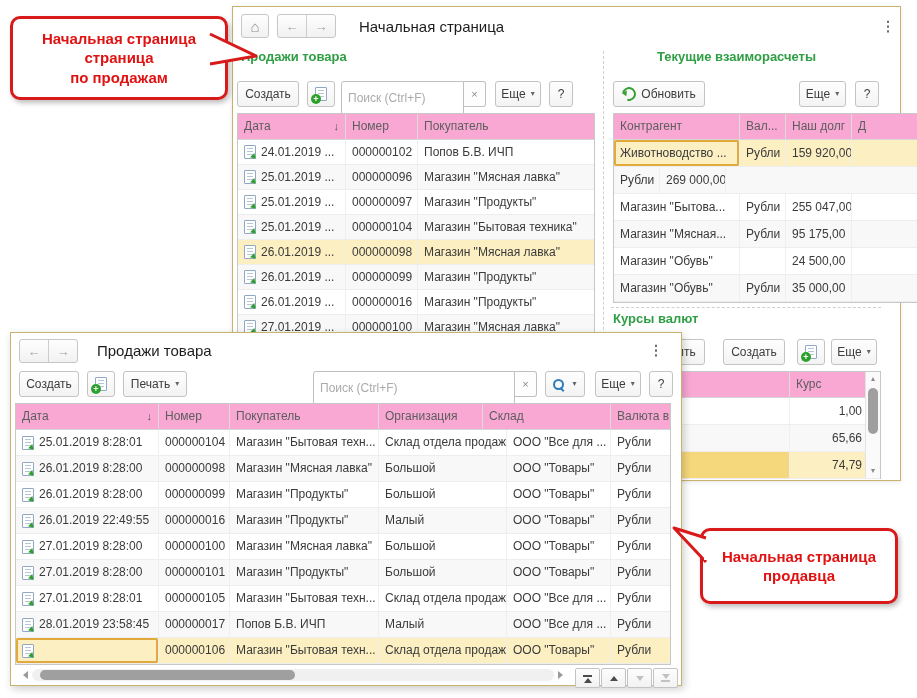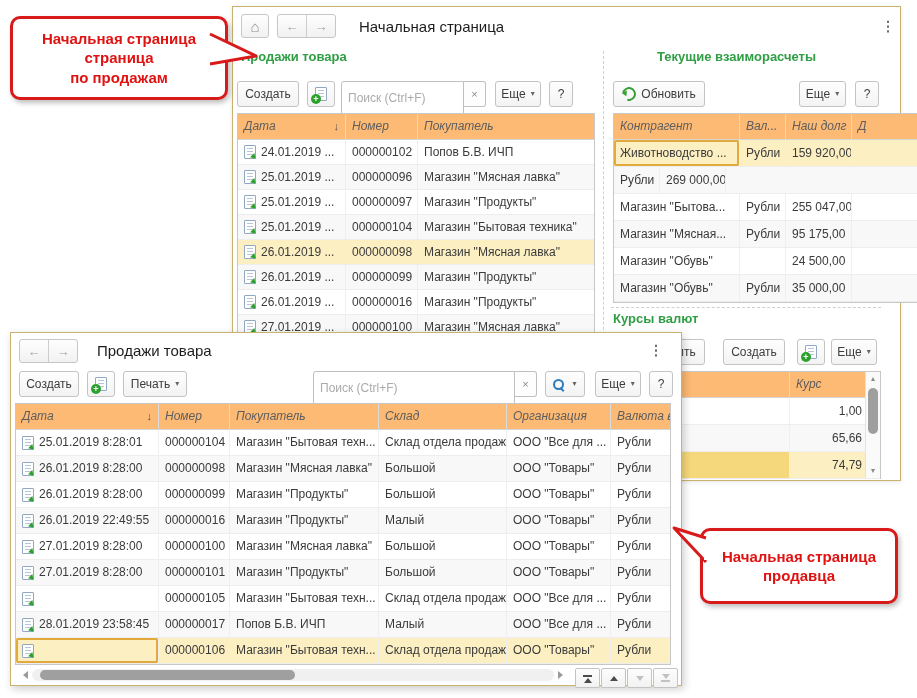--- a/index.html
+++ b/index.html
@@ -49,21 +49,21 @@
               border-left-color:transparent;transform:rotate(-30deg);flex:none;}
   .ic-refresh::after{content:"";position:absolute;left:-4px;top:-2px;border:3px solid transparent;
               border-right:5px solid #35a035;transform:rotate(35deg);}
   .ic-mag{position:relative;width:7px;height:7px;border:2px solid #2b7bbd;border-radius:50%;flex:none;margin-right:3px;}
   .ic-mag::after{content:"";position:absolute;width:2px;height:5px;background:#2b7bbd;left:6px;top:6px;transform:rotate(-45deg);}
   .sortglyph{font-size:11px;color:#555;}
 
   
   .tbl{position:absolute;background:#fff;border:1px solid #c7c7c7;box-sizing:border-box;}
   .th,.tr{display:flex;box-sizing:border-box;}
-  .th{background:#fdba74;border-bottom:1px solid #d6d6d6;color:#5d5d5d;font-style:italic;}
+  .th{background:#f9a8d4;border-bottom:1px solid #d6d6d6;color:#5d5d5d;}
   .td,.hc{box-sizing:border-box;padding:0 6px;white-space:nowrap;overflow:hidden;flex:none;}
   .hc{border-right:1px solid #dcdcdc;}
   .td{border-right:1px solid #efefef;}
   .tr{border-bottom:1px solid #ededed;}
   .tr:nth-child(even){background:#f8f8f8;}
   .tr.hl, .tr.hl .td{background:#fcefc2;}
   .td.sel{box-shadow:inset 0 0 0 2px #e2a93c;border-radius:2px;}
   .cell-ic{display:flex;align-items:center;gap:5px;}
   .num{text-align:right;}
   .hflex{display:flex;justify-content:space-between;align-items:center;}
@@ -392,22 +392,22 @@
     </div>
 
     <div class="tbl t-fg" style="left:4px;top:70px;width:656px;height:262px;">
       <div class="th">
         <div class="hc c0 hflex">
           <span>Дата</span>
           <span class="sortglyph">↓</span>
         </div>
         <div class="hc c1">Номер</div>
         <div class="hc c2">Покупатель</div>
+        <div class="hc c4">Организация</div>
         <div class="hc c3">Склад</div>
-        <div class="hc c4">Организация</div>
         <div class="hc c5">Валюта в</div>
       </div>
       <div>
 
       <div class="tr">
           <div class="td c0 cell-ic">
             <span class="ic-doc posted"></span>
             <span>25.01.2019 8:28:01</span>
           </div>
           <div class="td c1">000000104</div>
@@ -467,20 +467,21 @@
           </div>
           <div class="td c1">000000101</div>
           <div class="td c2">Магазин "Продукты"</div>
           <div class="td c3">Большой</div>
           <div class="td c4">ООО "Товары"</div>
           <div class="td c5">Рубли</div>
         </div>
           <div class="tr">
           <div class="td c0 cell-ic">
             <span class="ic-doc posted"></span>
+            <span>27.01.2019 8:28:01</span>
           </div>
           <div class="td c1">000000105</div>
           <div class="td c2">Магазин "Бытовая техн...</div>
           <div class="td c3">Склад отдела продаж</div>
           <div class="td c4">ООО "Все для ...</div>
           <div class="td c5">Рубли</div>
         </div>
           <div class="tr">
           <div class="td c0 cell-ic">
             <span class="ic-doc posted"></span>

